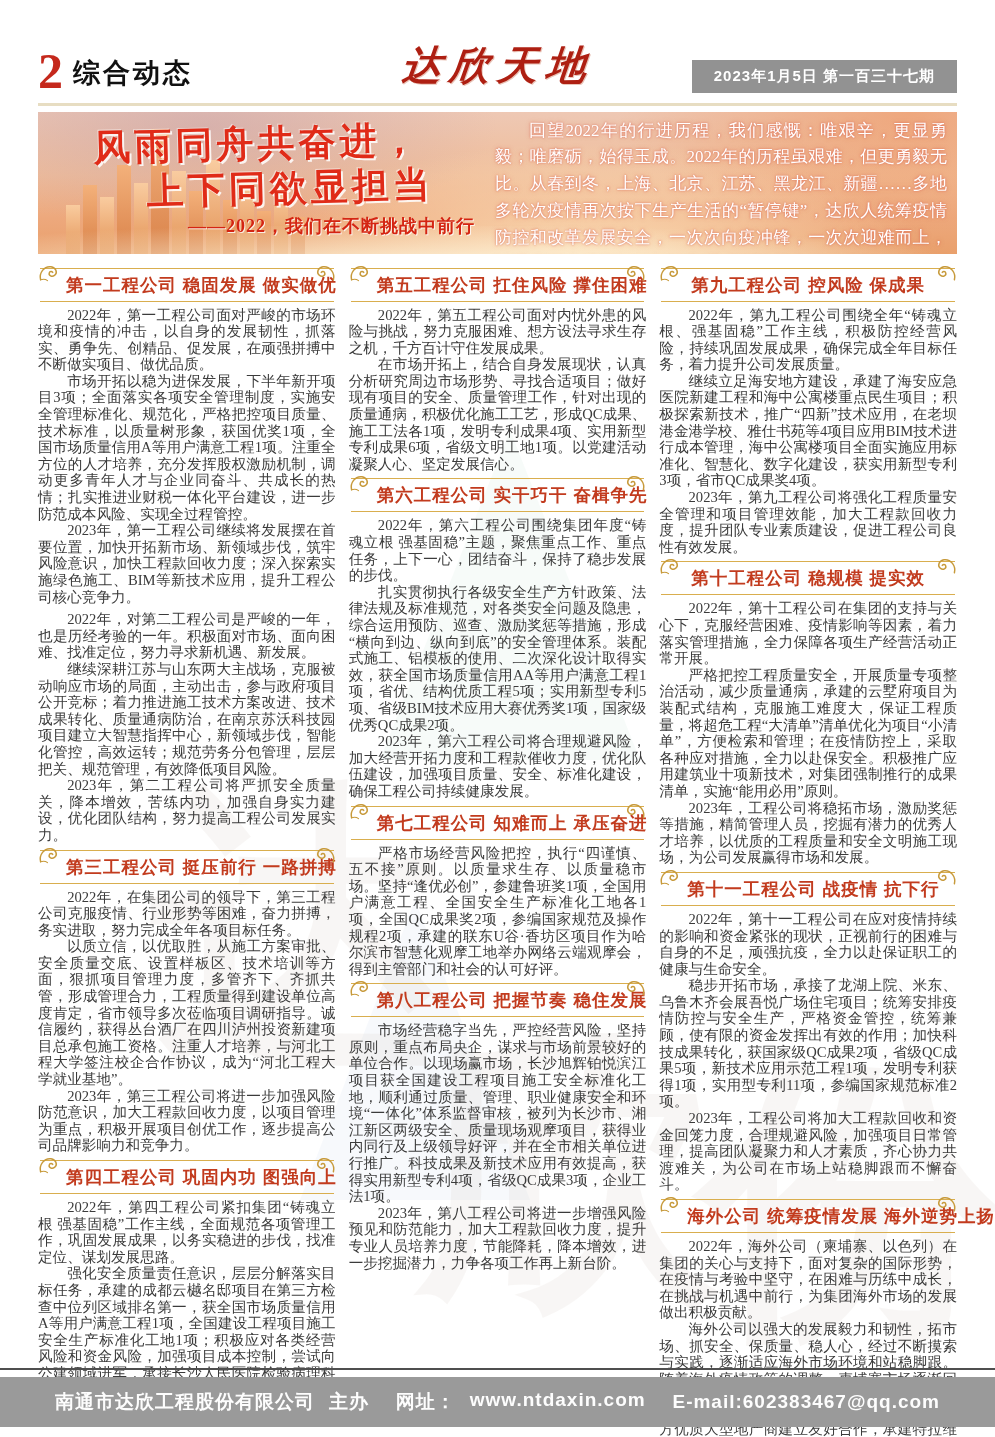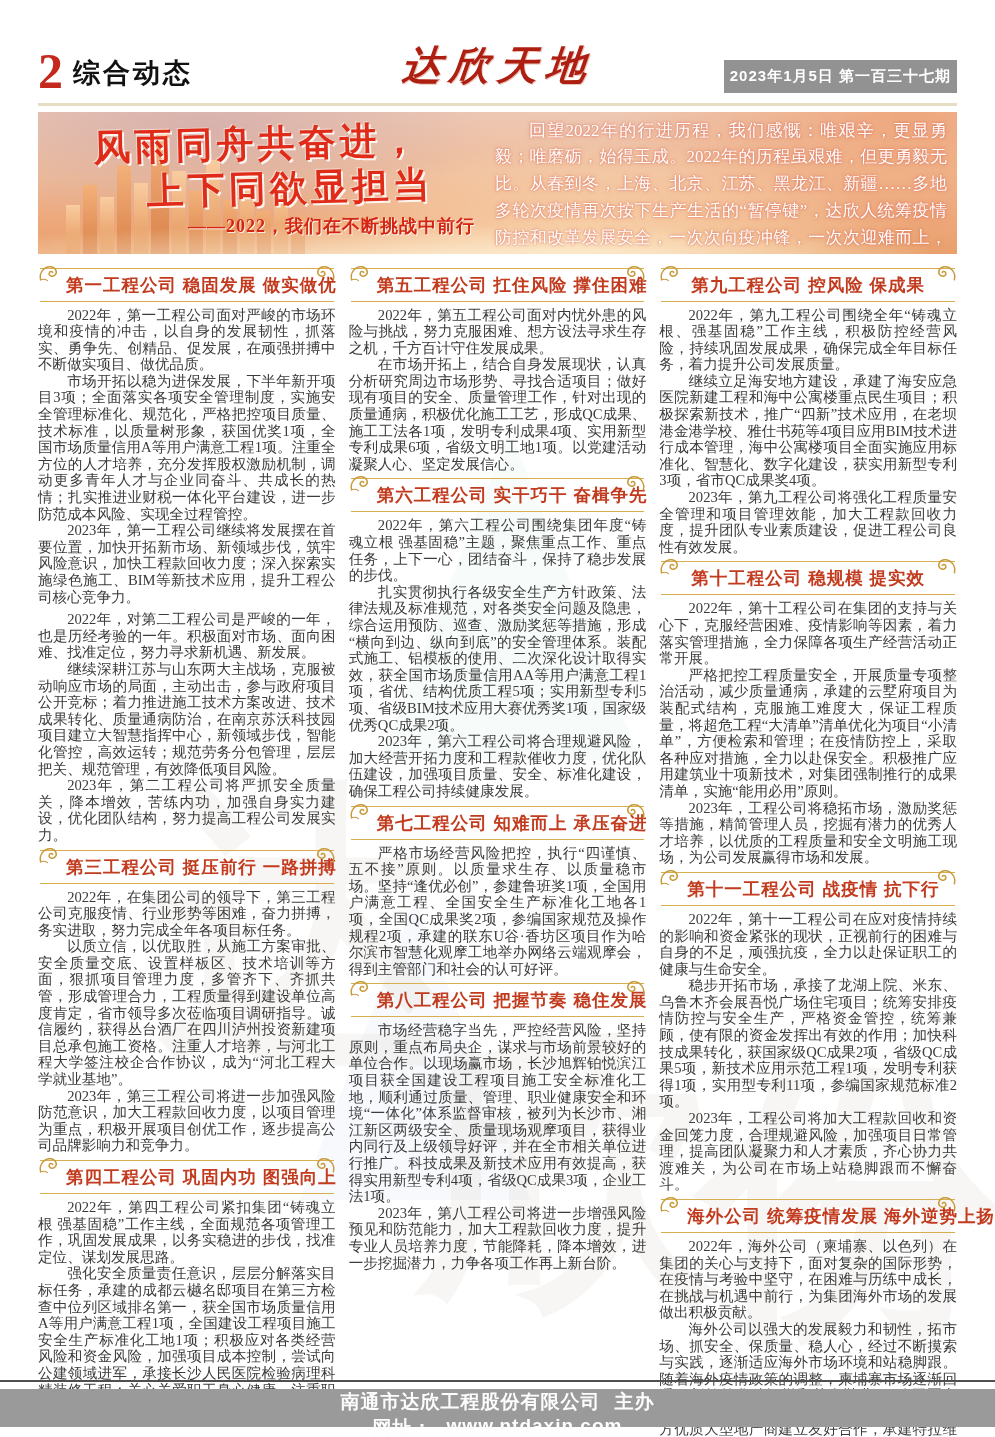--- a/index.html
+++ b/index.html
@@ -9,21 +9,21 @@
   
   .header{position:relative;margin:0 38px;padding-top:50px;display:flex;align-items:flex-end;
           justify-content:space-between;border-bottom:3px solid #e7ddc2;padding-bottom:10px;}
   .header-left{display:flex;align-items:flex-end;gap:10px;}
   .page-num{font-size:50px;line-height:0.85;font-weight:bold;color:#c5281c;}
   .section-title{font-size:27px;font-weight:bold;color:#111;letter-spacing:3px;padding-bottom:2px;text-align:right;}
   .masthead{position:absolute;left:0;right:0;text-align:center;bottom:10px;pointer-events:none;}
   .masthead span{font-size:40px;font-weight:bold;font-style:italic;color:#ae1f12;letter-spacing:8px;
           text-shadow:1px 1px 0 #e9c4b8;transform:skewX(-6deg);display:inline-block;}
   .issue-badge{background:#929292;color:#fff;font-family:"Liberation Sans","DejaVu Sans",sans-serif;
-          font-size:15px;font-weight:bold;padding:7px 6px;letter-spacing:1px;}
+          font-size:15px;font-weight:bold;padding:7px 22px;letter-spacing:1px;}
 
   
   .banner{position:relative;margin:6px 38px 10px;height:142px;overflow:hidden;
           background:
             radial-gradient(ellipse 420px 150px at 18% 10%, rgba(196,160,170,.55), rgba(196,160,170,0) 70%),
             radial-gradient(ellipse 500px 190px at 60% 115%, rgba(255,236,200,.9), rgba(255,236,200,0) 70%),
             radial-gradient(ellipse 420px 170px at 95% 0%, rgba(238,140,80,.55), rgba(238,140,80,0) 70%),
             linear-gradient(to bottom,#eec8b4 0%,#f0bd99 45%,#eda87c 75%,#e9a06c 100%);}
   .skyline{position:absolute;left:0;bottom:0;width:52%;height:100%;display:flex;align-items:flex-end;
           gap:3px;padding-left:28px;box-sizing:border-box;}
@@ -61,23 +61,23 @@
           font-family:"Liberation Sans","DejaVu Sans",sans-serif;white-space:nowrap;}
   .ornament{position:absolute;width:26px;height:20px;top:-7px;}
   .ornament.left{left:-2px;}
   .ornament.right{right:-2px;transform:scaleX(-1);}
   .article-body p{margin:0;font-size:14.6px;line-height:16.6px;text-align:justify;text-indent:2em;
           color:#3b3b3b;letter-spacing:0;}
 
   
   .footer{position:absolute;left:0;right:0;bottom:10px;z-index:2;}
   .footer-rule{height:2px;background:#4f4f4f;margin-bottom:7px;}
-  .footer-bar{height:38px;background:#9a9a9a;display:flex;align-items:center;justify-content:space-between;
+  .footer-bar{height:50px;background:#9a9a9a;display:flex;align-items:center;justify-content:space-between;
           padding:0 55px;color:#fdfdfd;font-family:"Liberation Sans","DejaVu Sans",sans-serif;
-          font-size:19px;font-weight:bold;letter-spacing:1px;flex-direction:column;}
+          font-size:19px;font-weight:bold;letter-spacing:1px;}
   .footer-bar .grp{display:flex;gap:14px;white-space:nowrap;}
 </style>
 </head>
 <body>
 
 <div id="page">
 
   <div class="watermark">
     <div class="wm-tri t1"></div>
     <div class="wm-tri t2"></div>

